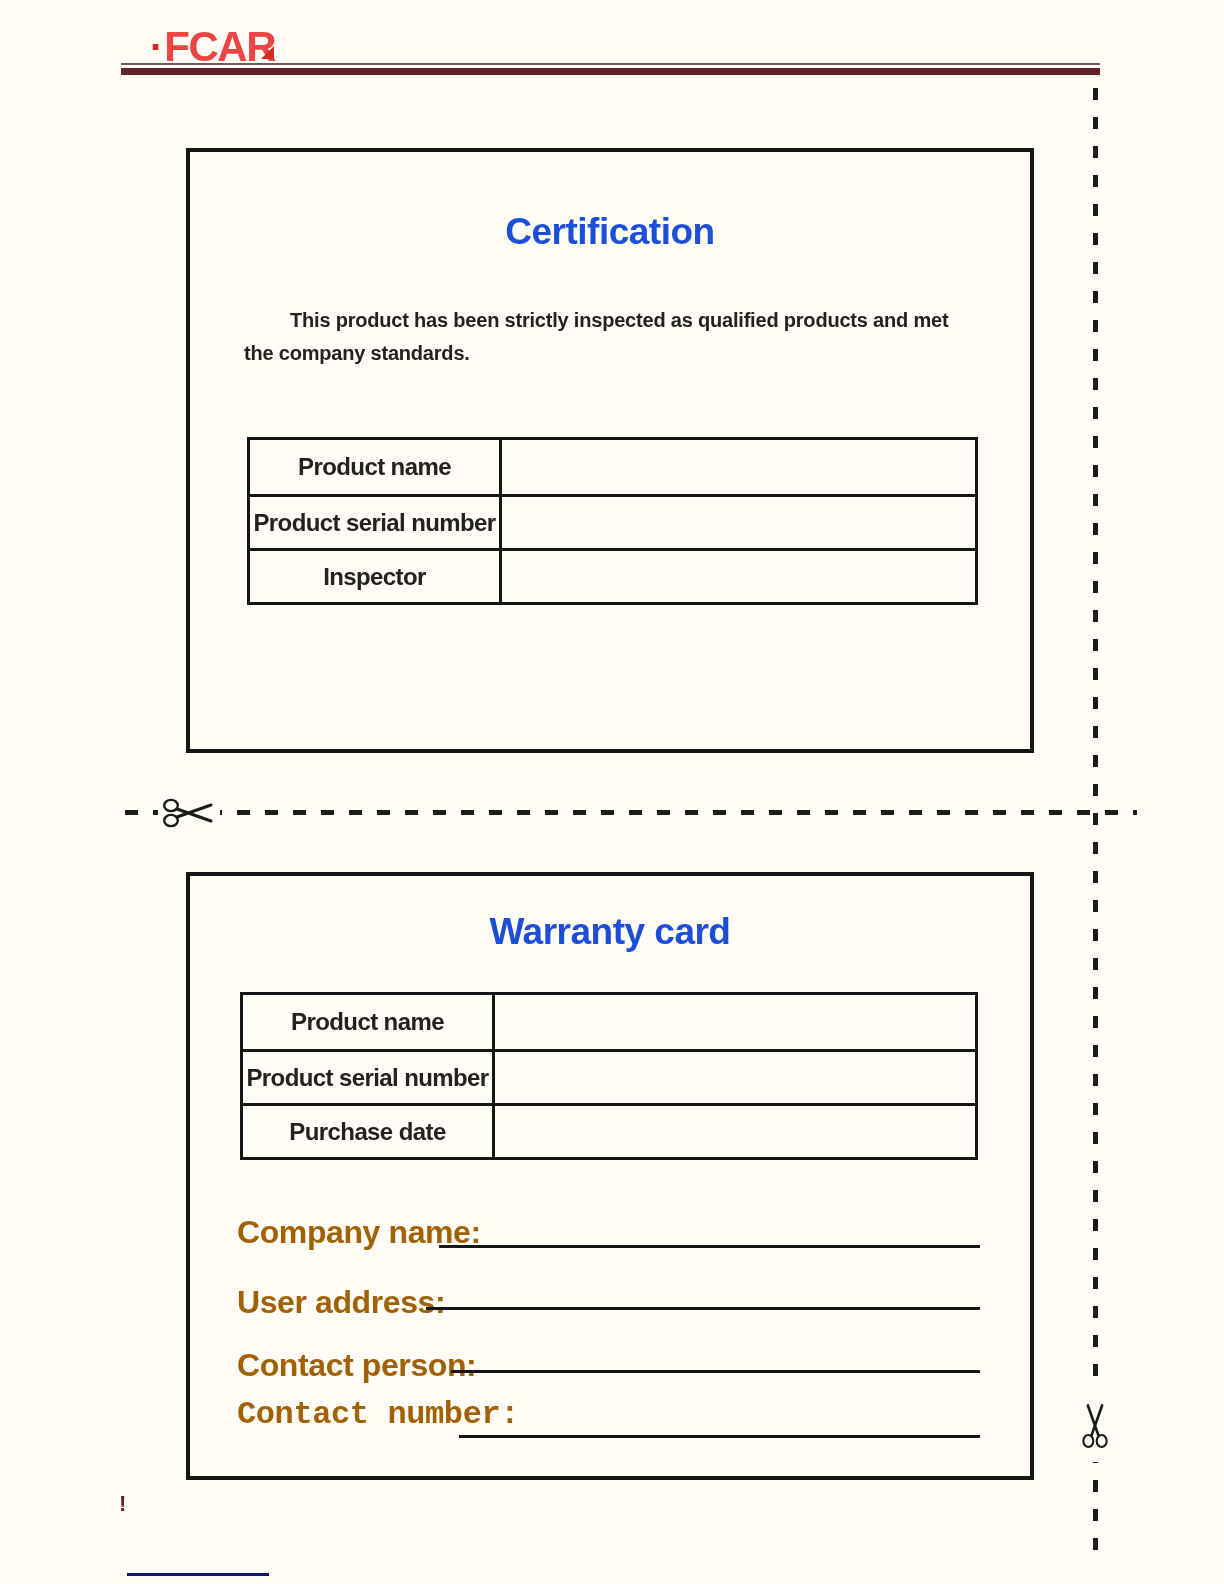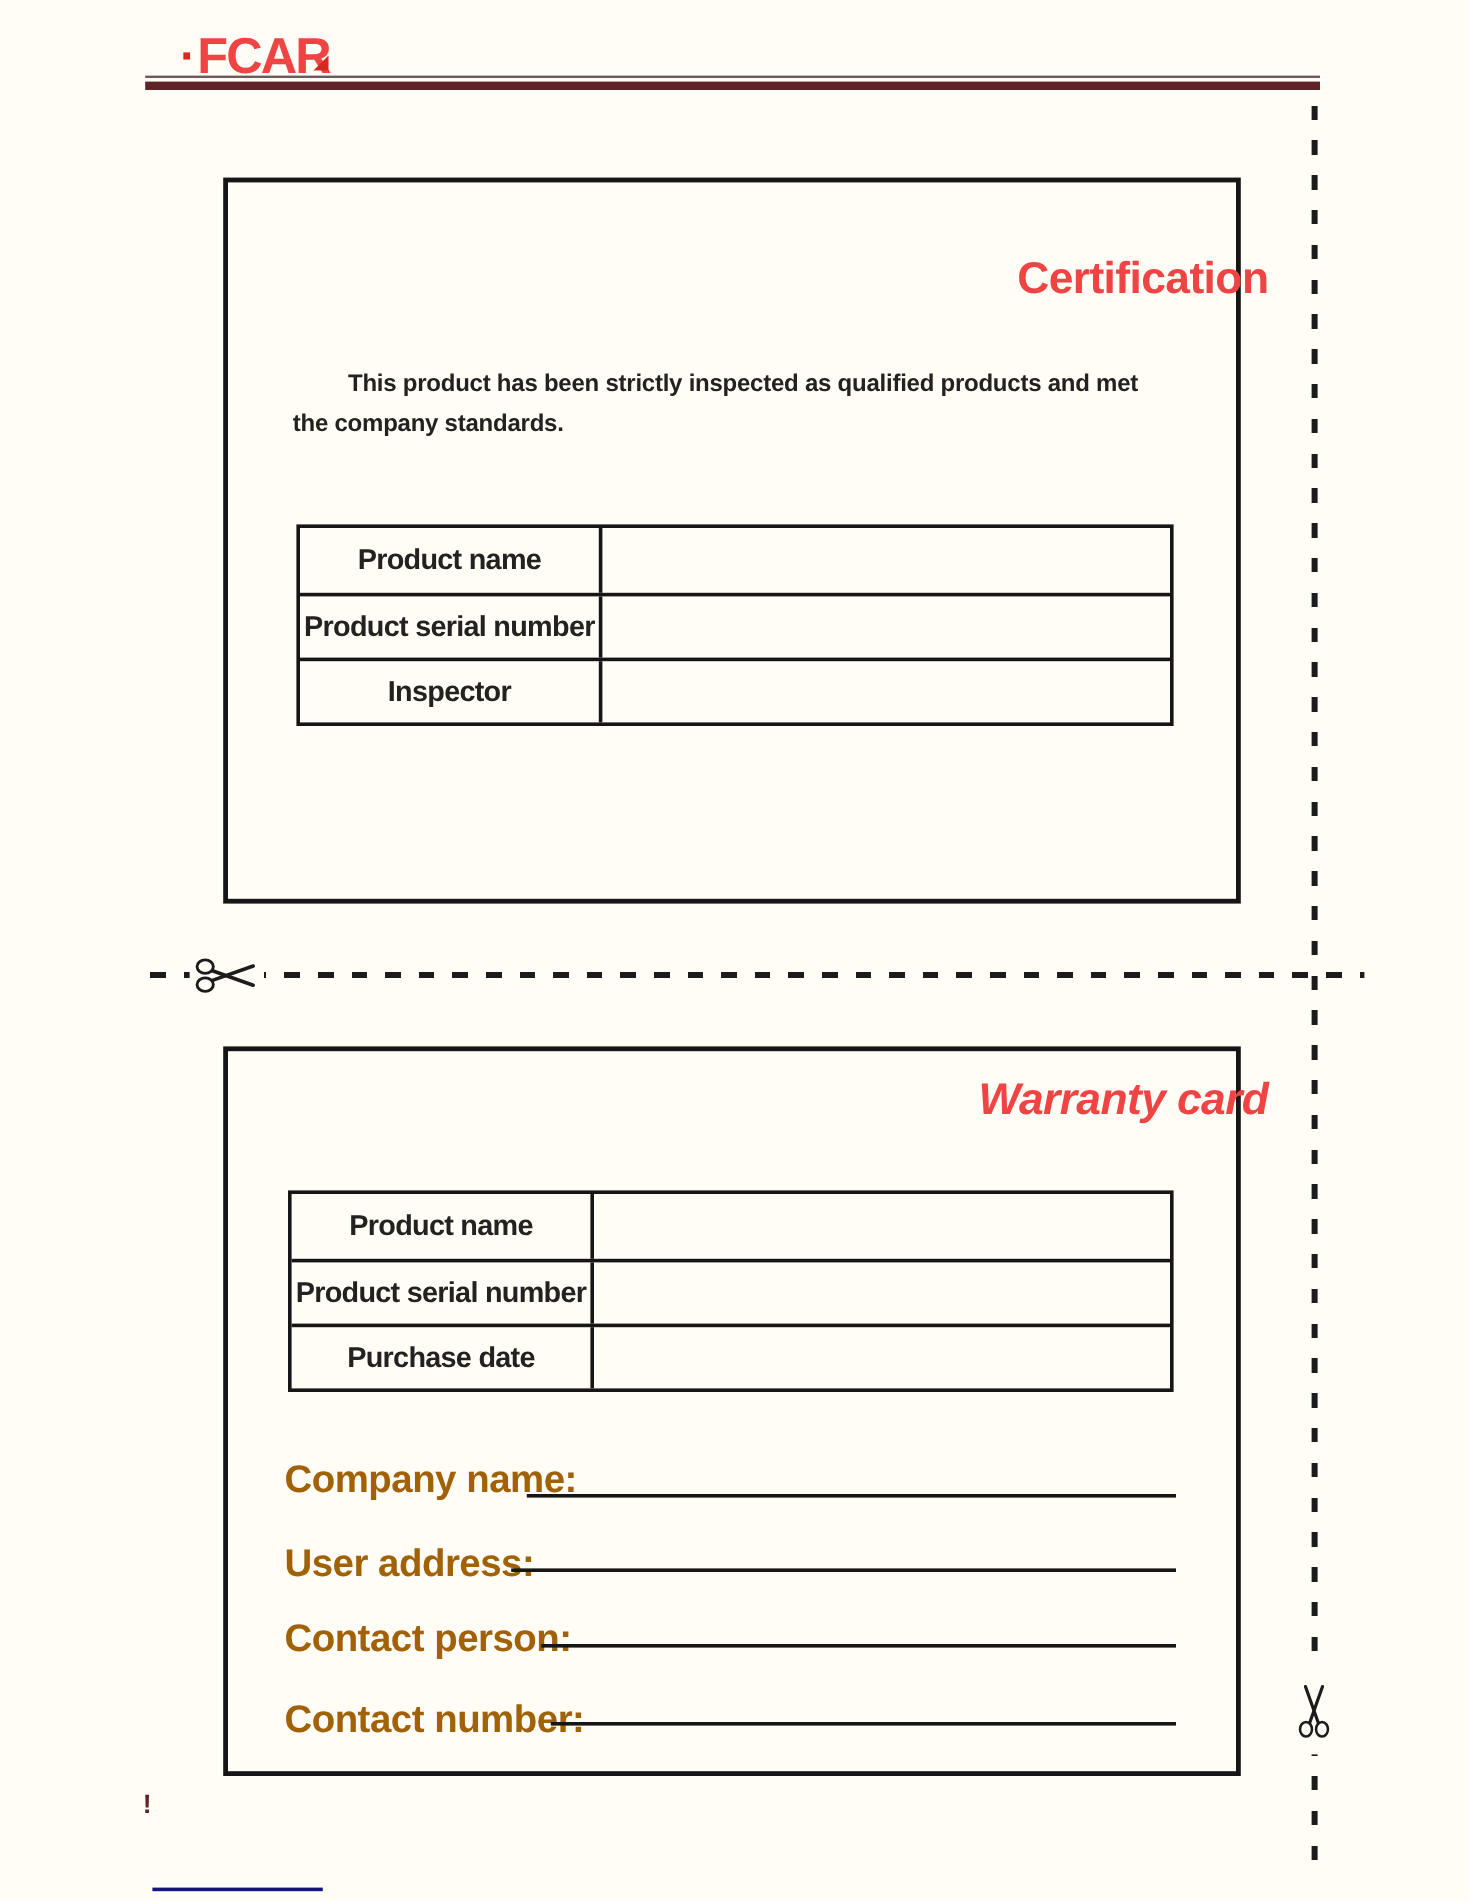--- a/index.html
+++ b/index.html
@@ -20,43 +20,43 @@
   .logo-text{position:relative;color:#ef4444;font-size:42px;font-weight:bold;letter-spacing:-1.5px;line-height:34px;}
   .logo-tri{position:absolute;right:1px;bottom:5px;width:13px;height:13px;background:var(--red);
     clip-path:polygon(100% 0,100% 100%,0 100%);}
   .rule-thin{position:absolute;left:121px;top:63px;width:979px;height:2px;background:#6e5a5a;}
   .rule-thick{position:absolute;left:121px;top:68px;width:979px;height:7px;background:var(--maroon);}
 
   
   .card{position:absolute;left:186px;width:848px;border:4px solid var(--line);background:transparent;}
   .card-cert{top:148px;height:605px;}
   .card-warr{top:872px;height:608px;}
-  .card-title{position:absolute;left:0;width:100%;text-align:right;font-size:37px;font-weight:bold;
-    line-height:1.1;letter-spacing:-0.5px;color:#ef4444;margin-left:27px;}
+  .card-title{position:absolute;left:0;width:100%;text-align:center;font-size:37px;font-weight:bold;
+    line-height:1.1;letter-spacing:-0.5px;color:#1d4ed8;}
   .card-cert .card-title{top:60px;}
-  .card-warr .card-title{top:20px;font-style:italic;}
+  .card-warr .card-title{top:36px;}
   .cert-body{position:absolute;top:152px;left:54px;width:726px;font-size:20px;font-weight:bold;
     line-height:33px;text-indent:46px;letter-spacing:-0.2px;color:#242220;}
 
   
   .dtable{position:absolute;border:3px solid var(--line);}
   .card-cert .dtable{left:57px;top:285px;width:731px;}
   .card-warr .dtable{left:50px;top:116px;width:738px;}
   .trow{display:flex;height:54px;border-top:3px solid var(--line);}
   .trow:first-child{border-top:none;border-radius:25px;}
   .tlabel{flex:0 0 252px;border-right:3px solid var(--line);display:flex;align-items:center;
     justify-content:center;font-size:24px;font-weight:bold;letter-spacing:-0.6px;color:#242220;}
   .tvalue{flex:1;}
 
   
   .field-label{position:absolute;font-size:32px;font-weight:bold;letter-spacing:-0.4px;color:#a16207;height:30px;line-height:30px;margin-top:12px;}
   .fl1{left:47px;top:329px;}
   .fl2{left:47px;top:399px;}
   .fl3{left:47px;top:462px;}
-  .fl4{left:47px;top:529px;}
+  .fl4{left:47px;top:512px;font-family:Liberation Mono, monospace;}
   .field-line{position:absolute;height:3px;background:var(--line);}
   .fn1{left:249px;top:369px;width:541px;}
   .fn2{left:236px;top:431px;width:554px;}
   .fn3{left:261px;top:494px;width:529px;}
   .fn4{left:269px;top:559px;width:521px;}
 
   
   .cut-h{position:absolute;left:125px;top:810px;width:1012px;height:5px;
     background:repeating-linear-gradient(to right,#1c1c1c 0 13px,transparent 13px 28px);}
   .cut-v{position:absolute;left:1093px;top:88px;width:5px;height:1464px;

